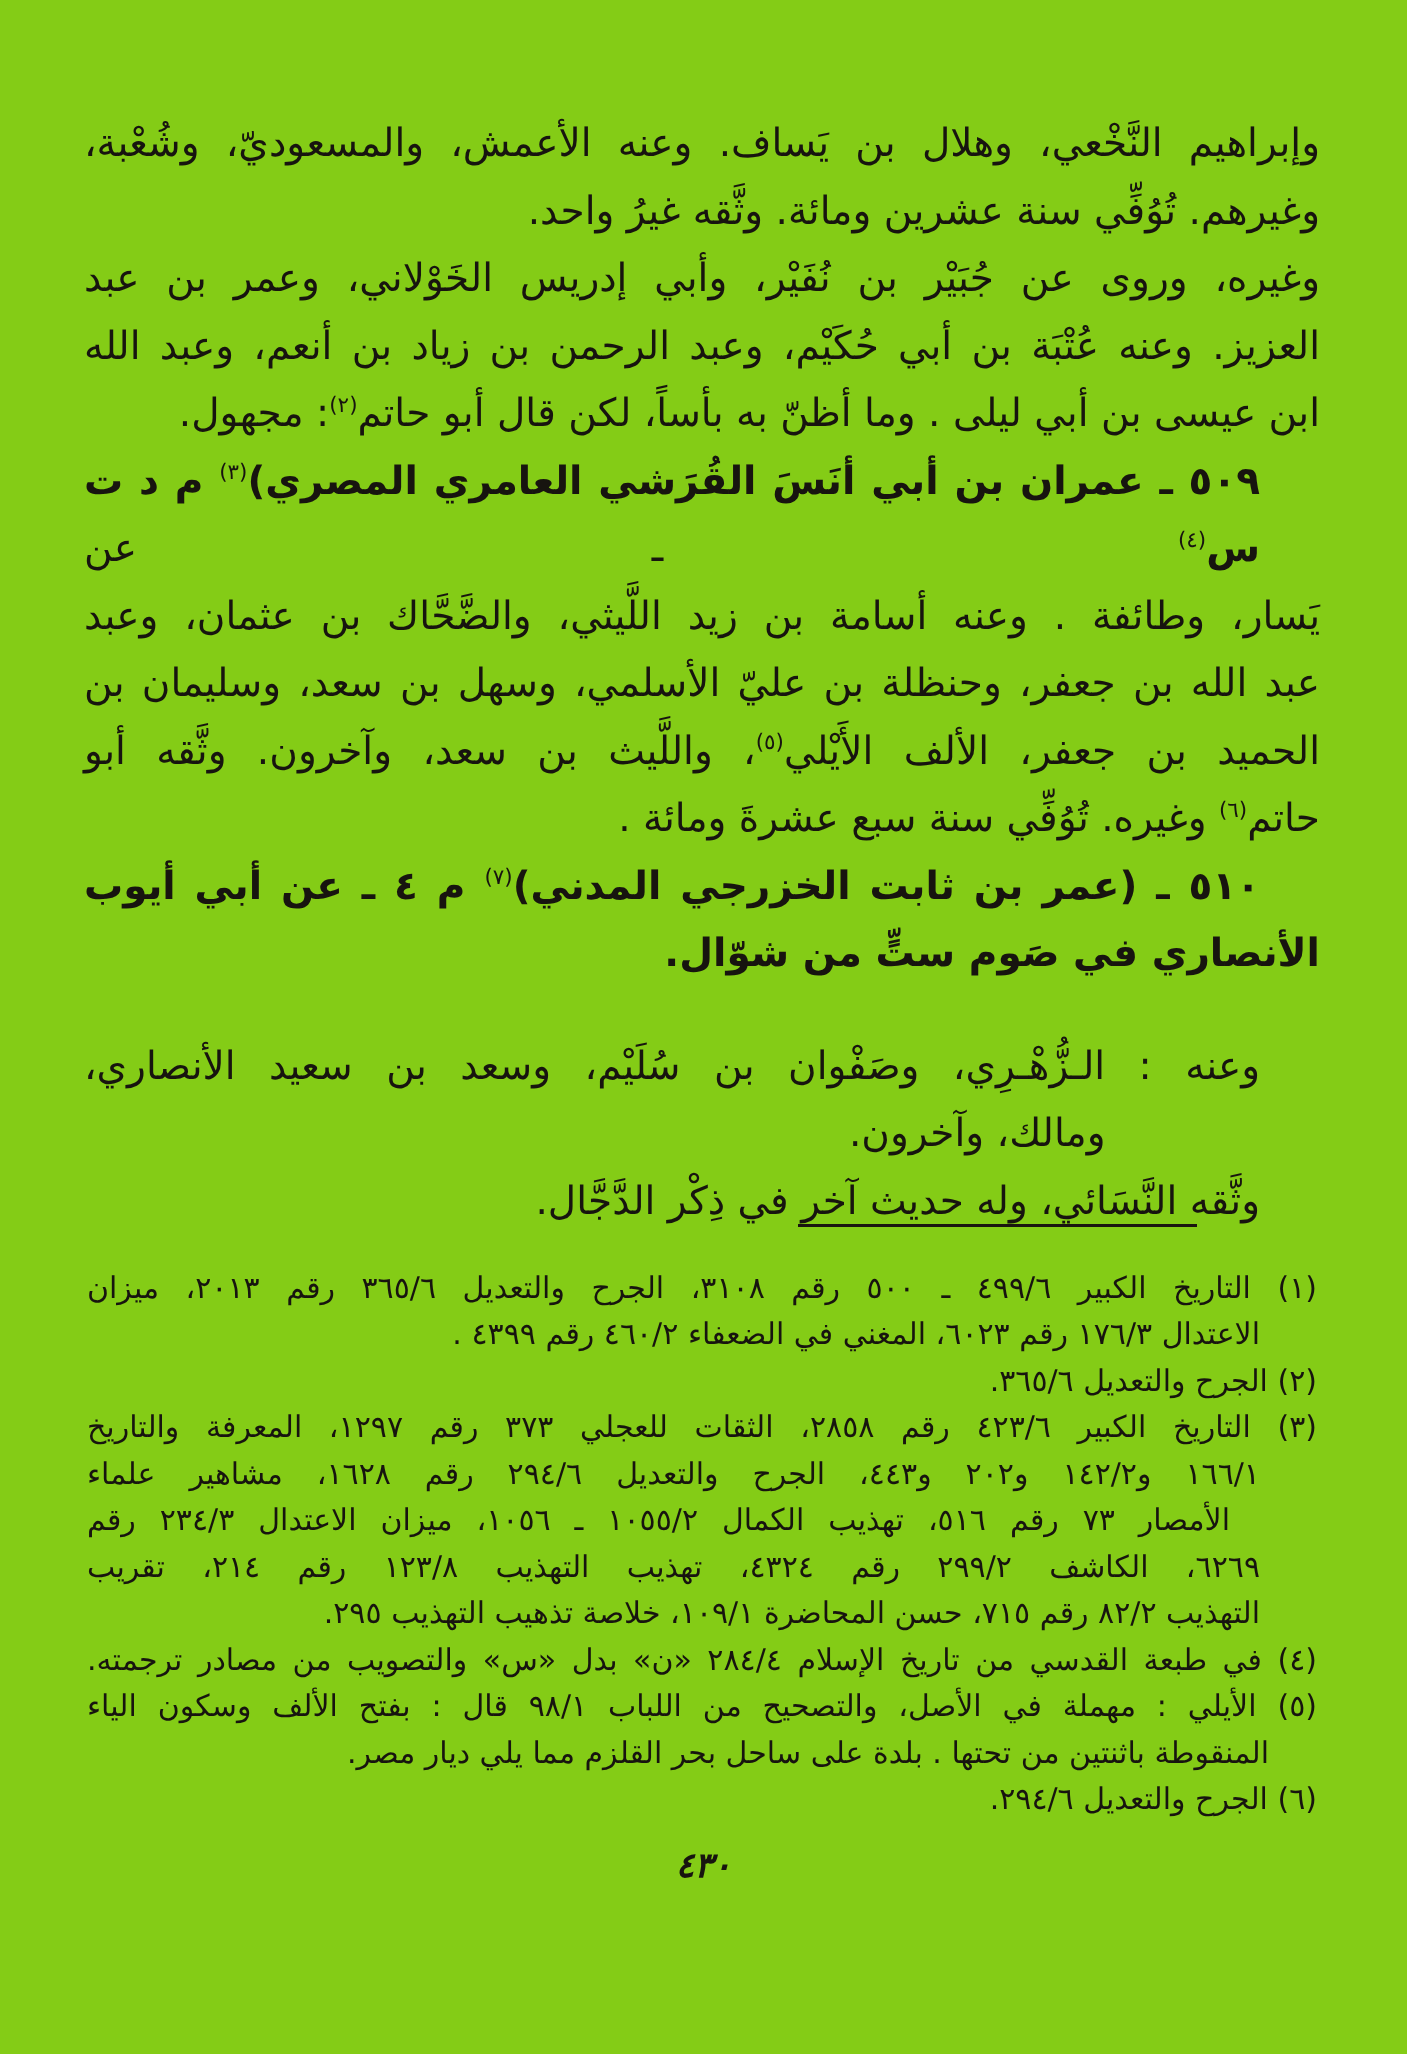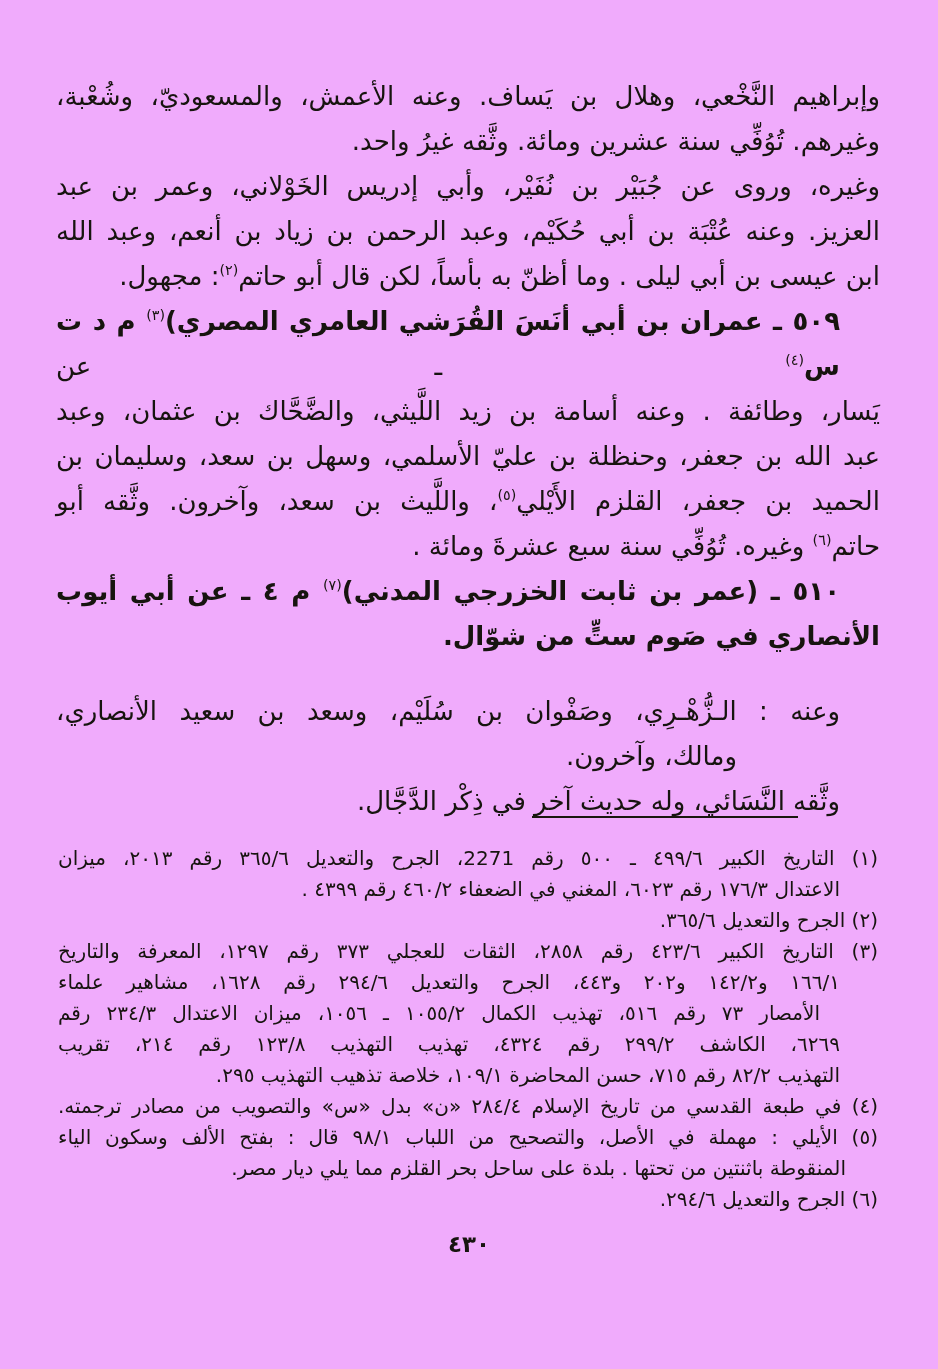--- a/index.html
+++ b/index.html
@@ -1,20 +1,20 @@
 <!DOCTYPE html>
 <html lang="ar" dir="rtl"><head>
 <meta charset="utf-8">
 <style>
   html,body{margin:0;padding:0;background:#e8e6e0;}
   .page{
     position:relative;
     width:938px;height:1369px;
     margin:0 auto;
-    background:#f0abfc;
+    background:#84cc16;
     direction:rtl;
     font-family:"DejaVu Sans",sans-serif;
     color:#17140f;
     overflow:hidden;
   }
   .main-text{
     position:absolute;top:74px;right:58px;left:56px;
     font-size:26px;
   }
   .main-text .tline{line-height:45px;}
@@ -37,59 +37,60 @@
     position:absolute;top:843px;right:60px;left:58px;
     font-size:20px;
   }
   .footnotes .tline{line-height:31px;}
   .fn-marker{white-space:nowrap;}
   .page-number{
     position:absolute;top:1231px;left:0;right:0;
     text-align:center;
     font-size:23px;font-weight:bold;
     letter-spacing:1px;
+    font-style:italic;
   }
 </style>
 </head>
 <body>
 
 <div class="page">
   <main class="main-text" id="main-text">
       <div class="para">
         <div class="tline just"><span>وإبراهيم النَّخْعي، وهلال بن يَساف. وعنه الأعمش، والمسعوديّ، وشُعْبة،</span></div>
         <div class="tline endline"><span>وغيرهم. تُوُفِّي سنة عشرين ومائة. وثَّقه غيرُ واحد.</span></div>
       </div>
       <div class="para">
         <div class="tline just"><span>وغيره، وروى عن جُبَيْر بن نُفَيْر، وأبي إدريس الخَوْلاني، وعمر بن عبد</span></div>
         <div class="tline just"><span>العزيز. وعنه عُتْبَة بن أبي حُكَيْم، وعبد الرحمن بن زياد بن أنعم، وعبد الله</span></div>
         <div class="tline endline"><span>ابن عيسى بن أبي ليلى . وما أظنّ به بأساً، لكن قال أبو حاتم</span><span class="sup">(٢)</span><span>: مجهول.</span></div>
       </div>
       <div class="para">
         <div class="tline just" style="margin-right: 40px;"><span class="b">٥٠٩ ـ عمران بن أبي أنَسَ القُرَشي العامري المصري)</span><span class="sup">(٣)</span><span class="b"> م د ت س</span><span class="sup">(٤)</span><span> ـ عن</span></div>
         <div class="tline just"><span>يَسار، وطائفة . وعنه أسامة بن زيد اللَّيثي، والضَّحَّاك بن عثمان، وعبد</span></div>
         <div class="tline just"><span>عبد الله بن جعفر، وحنظلة بن عليّ الأسلمي، وسهل بن سعد، وسليمان بن</span></div>
-        <div class="tline just"><span>الحميد بن جعفر، القلزم الأَيْلي</span><span class="sup">(٥)</span><span>، واللَّيث بن سعد، وآخرون. وثَّقه أبو</span></div>
+        <div class="tline just"><span>الحميد بن جعفر، الألف الأَيْلي</span><span class="sup">(٥)</span><span>، واللَّيث بن سعد، وآخرون. وثَّقه أبو</span></div>
         <div class="tline endline"><span>حاتم</span><span class="sup">(٦)</span><span> وغيره. تُوُفِّي سنة سبع عشرةَ ومائة .</span></div>
       </div>
       <div class="para">
         <div class="tline just" style="margin-right: 40px;"><span class="b">٥١٠ ـ (عمر بن ثابت الخزرجي المدني)</span><span class="sup">(٧)</span><span class="b"> م ٤ ـ عن أبي أيوب</span></div>
         <div class="tline endline"><span class="b">الأنصاري في صَوم ستٍّ من شوّال.</span></div>
       </div>
       <div class="para">
         <div class="tline just" style="margin-right: 40px; margin-top: 30px;"><span>وعنه : الـزُّهْـرِي، وصَفْوان بن سُلَيْم، وسعد بن سعيد الأنصاري،</span></div>
         <div class="tline endline" style="margin-right: 143px;"><span>ومالك، وآخرون.</span></div>
       </div>
       <div class="para">
         <div class="tline endline" style="margin-right: 40px; text-align: right;"><span>وثَّقه النَّسَائي، وله حديث آخر في ذِكْر الدَّجَّال.</span></div>
       </div>
     </main>
   <div class="footnote-sep"></div>
   <section class="footnotes" id="footnotes">
       <div class="footnote">
-        <div class="tline just"><span class="fn-marker">(١) </span><span>التاريخ الكبير ٤٩٩/٦ ـ ٥٠٠ رقم 2271، الجرح والتعديل ٣٦٥/٦ رقم ٢٠١٣، ميزان</span></div>
+        <div class="tline just"><span class="fn-marker">(١) </span><span>التاريخ الكبير ٤٩٩/٦ ـ ٥٠٠ رقم ٣١٠٨، الجرح والتعديل ٣٦٥/٦ رقم ٢٠١٣، ميزان</span></div>
         <div class="tline endline" style="margin-right: 38px;"><span>الاعتدال ١٧٦/٣ رقم ٦٠٢٣، المغني في الضعفاء ٤٦٠/٢ رقم ٤٣٩٩ .</span></div>
       </div>
       <div class="footnote">
         <div class="tline endline"><span class="fn-marker">(٢) </span><span>الجرح والتعديل ٣٦٥/٦.</span></div>
       </div>
       <div class="footnote">
         <div class="tline just"><span class="fn-marker">(٣) </span><span>التاريخ الكبير ٤٢٣/٦ رقم ٢٨٥٨، الثقات للعجلي ٣٧٣ رقم ١٢٩٧، المعرفة والتاريخ</span></div>
         <div class="tline just" style="margin-right: 38px;"><span>١٦٦/١ و١٤٢/٢ و٢٠٢ و٤٤٣، الجرح والتعديل ٢٩٤/٦ رقم ١٦٢٨، مشاهير علماء</span></div>
         <div class="tline just" style="margin-right: 58px;"><span>الأمصار ٧٣ رقم ٥١٦، تهذيب الكمال ١٠٥٥/٢ ـ ١٠٥٦، ميزان الاعتدال ٢٣٤/٣ رقم</span></div>
         <div class="tline just" style="margin-right: 38px;"><span>٦٢٦٩، الكاشف ٢٩٩/٢ رقم ٤٣٢٤، تهذيب التهذيب ١٢٣/٨ رقم ٢١٤، تقريب</span></div>

